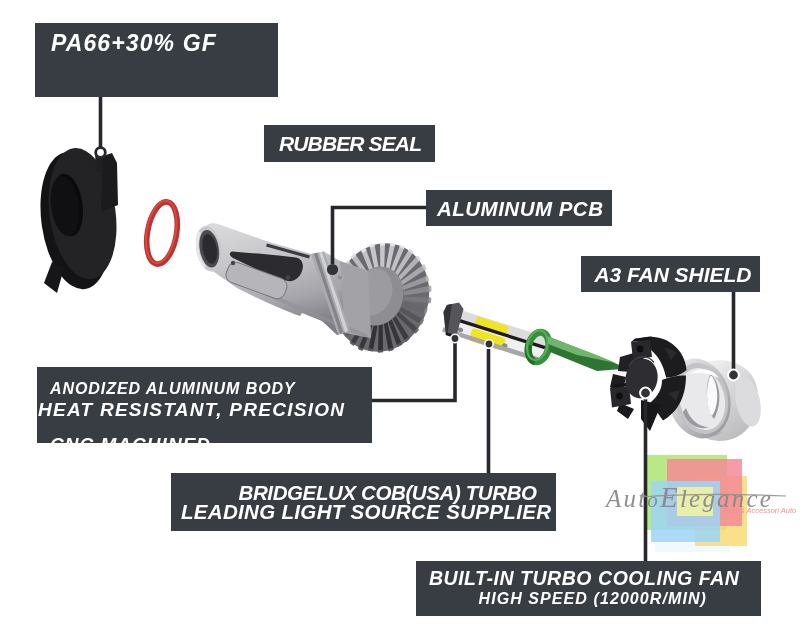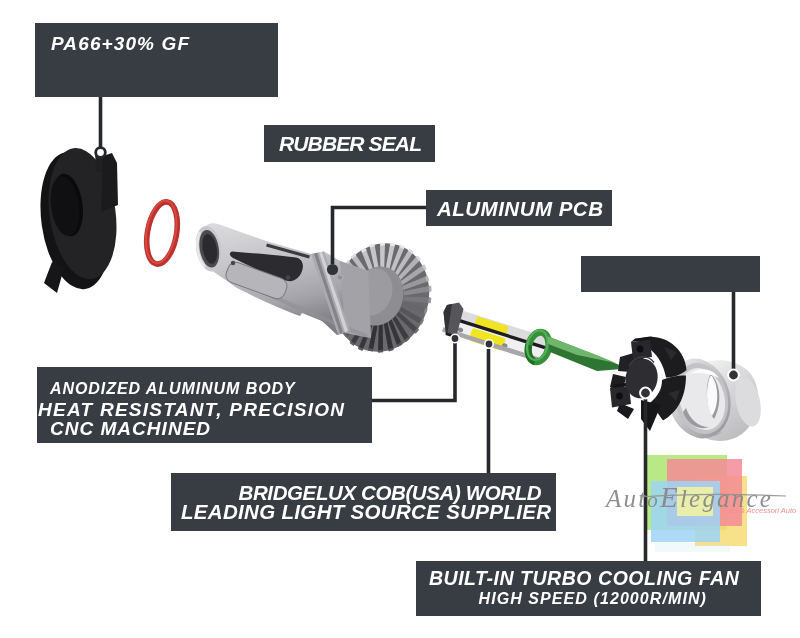--- a/index.html
+++ b/index.html
@@ -240,22 +240,23 @@
  </g>
 </svg>
 
 <div class="bx" style="left:35px;top:23px;width:243px;height:74px"></div>
 <div class="bx" style="left:264px;top:125px;width:171px;height:37px"></div>
 <div class="bx" style="left:426px;top:190px;width:186px;height:36px"></div>
 <div class="bx" style="left:581px;top:256px;width:179px;height:36px"></div>
 <div class="bx" style="left:37px;top:367px;width:335px;height:76px"></div>
 <div class="bx" style="left:171px;top:473px;width:385px;height:58px"></div>
 <div class="bx" style="left:416px;top:561px;width:345px;height:55px"></div>
-<div class="ln" style="left:51.0px;top:33.6px;font-size:19px;line-height:19px;letter-spacing:1.11px">PA66+30% GF</div>
+<div class="ln" style="left:51.0px;top:33.6px;font-size:23px;line-height:19px;letter-spacing:1.11px">PA66+30% GF</div>
 <div class="ln" style="left:279.0px;top:133.0px;font-size:21px;line-height:21px;letter-spacing:-0.87px">RUBBER SEAL</div>
 <div class="ln" style="left:437.0px;top:198.8px;font-size:20.5px;line-height:20.5px;letter-spacing:0.49px">ALUMINUM PCB</div>
+<div class="ln" style="left:594.4px;top:263.9px;font-size:21px;line-height:21px;letter-spacing:-0.04px">A3 FAN SHIELD</div>
 <div class="ln" style="left:50.0px;top:378.9px;font-size:16px;line-height:19px;letter-spacing:0.93px">ANODIZED ALUMINUM BODY</div>
 <div class="ln" style="left:38px;top:399.7px;font-size:19px;line-height:19px;letter-spacing:1.27px">HEAT RESISTANT, PRECISION</div>
-<div class="ln" style="left:50.0px;top:419px;font-size:19px;line-height:19px;letter-spacing:1.02px">CNC MACHINED</div>
-<div class="ln" style="left:238.5px;top:483.2px;font-size:20.5px;line-height:20.5px;letter-spacing:-0.39px">BRIDGELUX COB(USA) WORLD</div>
+<div class="ln" style="left:50.0px;top:435px;font-size:19px;line-height:19px;letter-spacing:1.02px">CNC MACHINED</div>
+<div class="ln" style="left:238.5px;top:483.2px;font-size:20.5px;line-height:20.5px;letter-spacing:-0.39px">BRIDGELUX COB(USA) TURBO</div>
 <div class="ln" style="left:181.0px;top:501.5px;font-size:20.5px;line-height:20.5px;letter-spacing:0.32px">LEADING LIGHT SOURCE SUPPLIER</div>
 <div class="ln" style="left:428.9px;top:569.3px;font-size:19.5px;line-height:19.5px;letter-spacing:0.54px">BUILT-IN TURBO COOLING FAN</div>
 <div class="ln" style="left:478.5px;top:588.7px;font-size:16px;line-height:19.5px;letter-spacing:1.08px">HIGH SPEED (12000R/MIN)</div>
 </div>
 </body></html>

